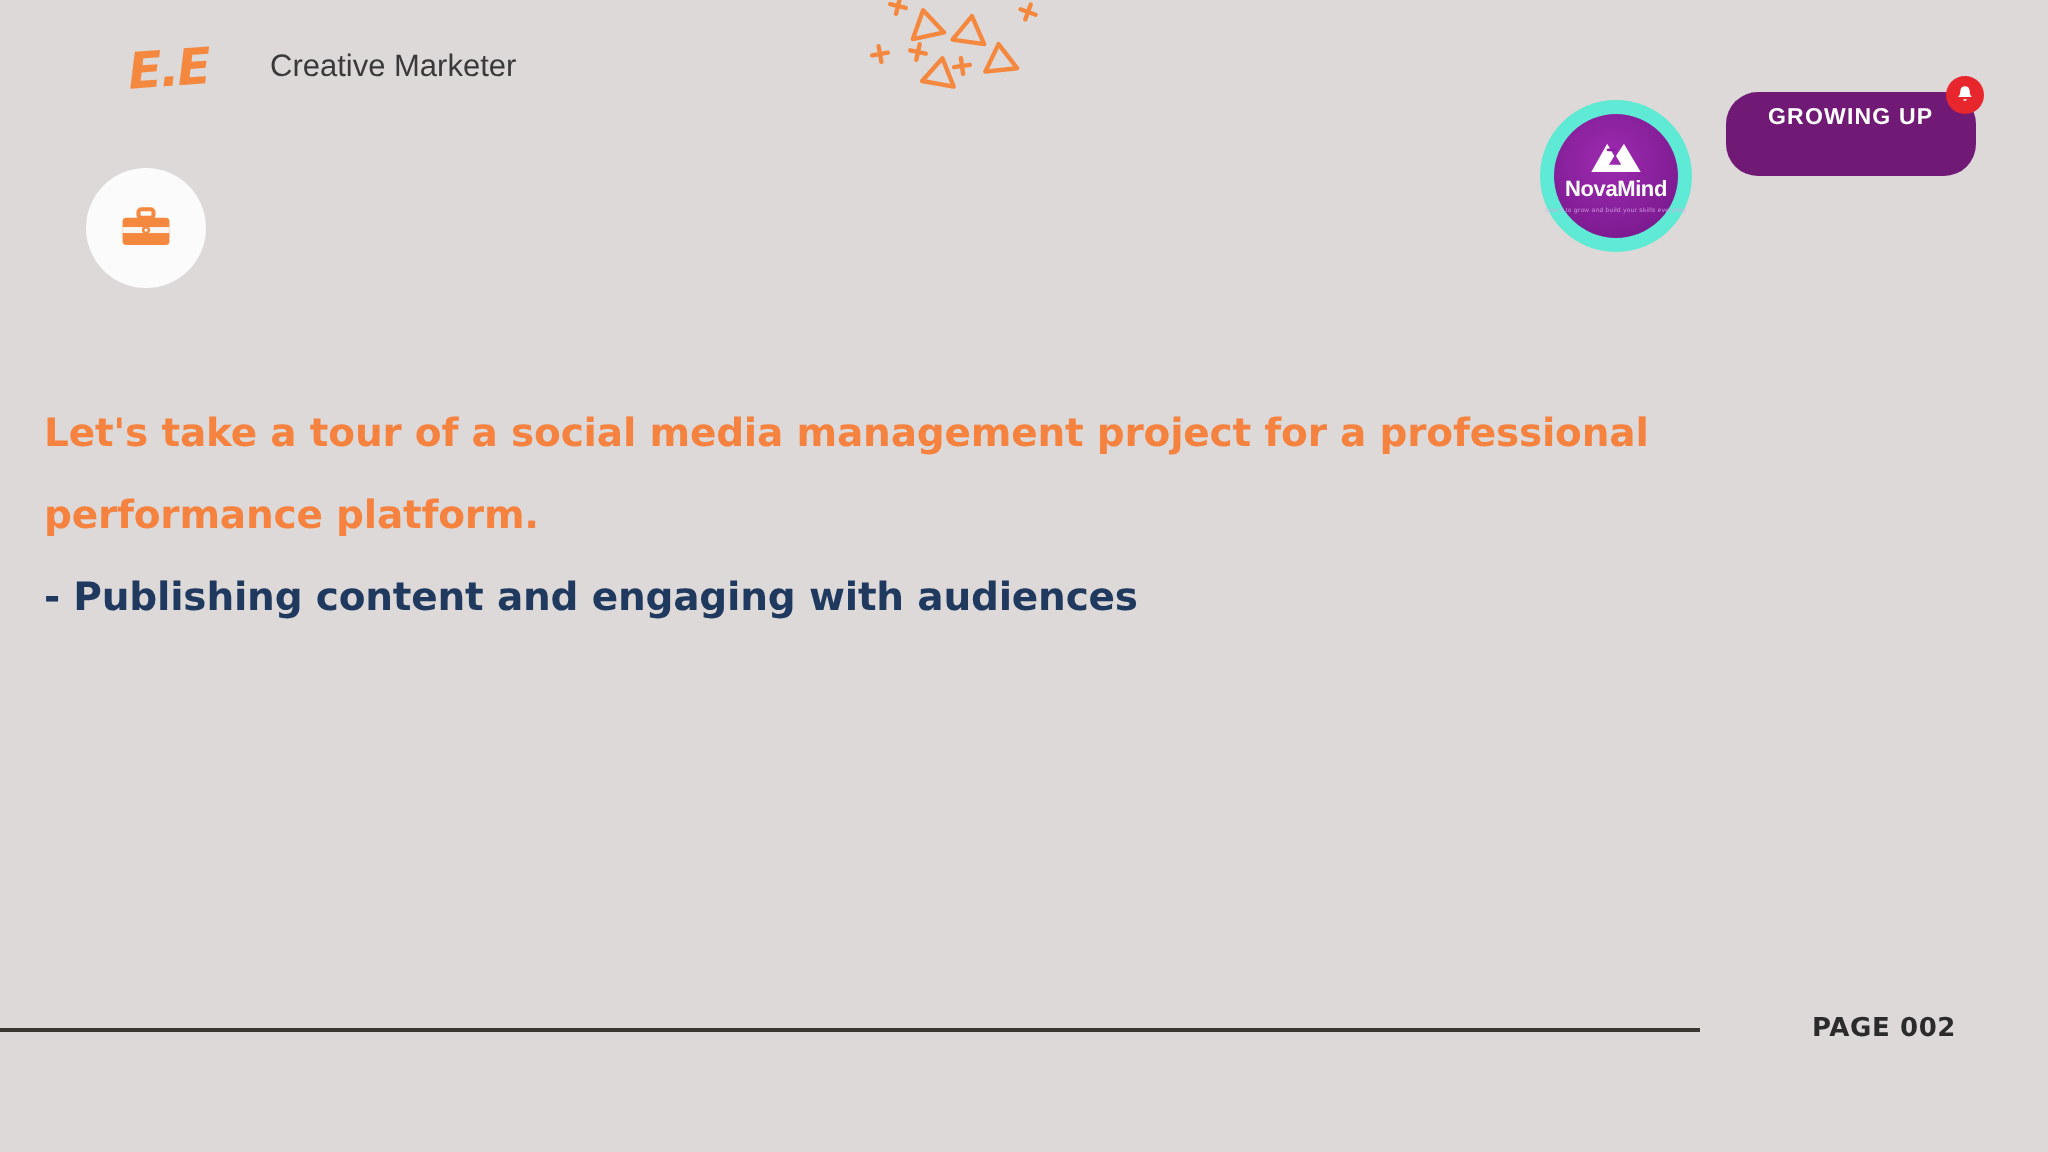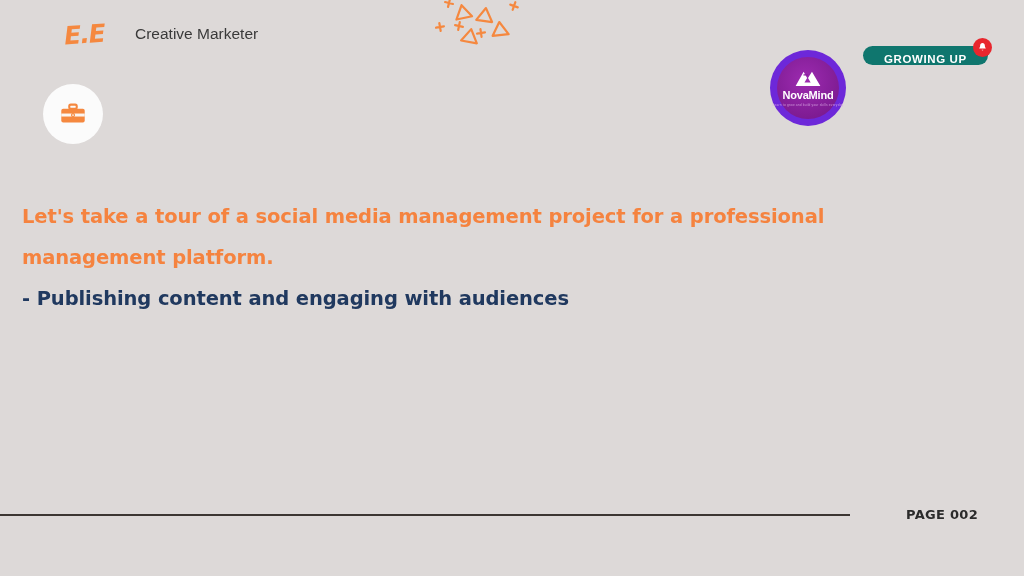--- a/index.html
+++ b/index.html
@@ -50,21 +50,21 @@
   .confetti svg { display:block; }
 
   
   .novamind {
     position: absolute;
     left: 770px;
     top: 50px;
     width: 76px;
     height: 76px;
     border-radius: 50%;
-    background: #6d28d9;
+    background: #5eead4;
     display: flex;
     align-items: center;
     justify-content: center;
   }
   .novamind-inner {
     width: 62px;
     height: 62px;
     border-radius: 50%;
     background: #8c1d9e;
     background: radial-gradient(circle at 45% 38%, #9d2bb0 0%, #7d1b91 75%);
@@ -93,26 +93,26 @@
     opacity: .85;
   }
 
   
   .pill-wrap {
     position: absolute;
     left: 863px;
     top: 46px;
   }
   .pill {
-    background: #0f766e;
+    background: #701a75;
     color: #ffffff;
     font-size: 11.5px;
     font-weight: bold;
     letter-spacing: 0.6px;
-    padding: 7px 21px 0;
+    padding: 7px 21px 23px;
     border-radius: 16px;
     white-space: nowrap;
   }
   .bell-badge {
     position: absolute;
     right: -4px;
     top: -8px;
     width: 19px;
     height: 19px;
     border-radius: 50%;
@@ -241,20 +241,20 @@
         <rect x="3.5" y="10.5" width="25" height="14.5" rx="2" fill="#f5883f"></rect>
         <rect x="3.5" y="15.5" width="25" height="3.2" fill="#fbfbfb" opacity="0.95"></rect>
         <circle cx="16" cy="17.1" r="2.2" fill="#f5883f"></circle>
         <circle cx="16" cy="17.1" r="0.9" fill="#fbfbfb"></circle>
       </svg>
     </div>
   </div>
 
   <div class="body">
     <div class="line intro">Let's take a tour of a social media management project for a professional</div>
-    <div class="line intro">management platform.</div>
+    <div class="line intro">performance platform.</div>
     <div class="line dark">- Publishing content and engaging with audiences</div>
   </div>
 
   <div class="footer-rule"></div>
   <div class="page-num">PAGE 002</div>
 
 </div>
 
 </body></html>

